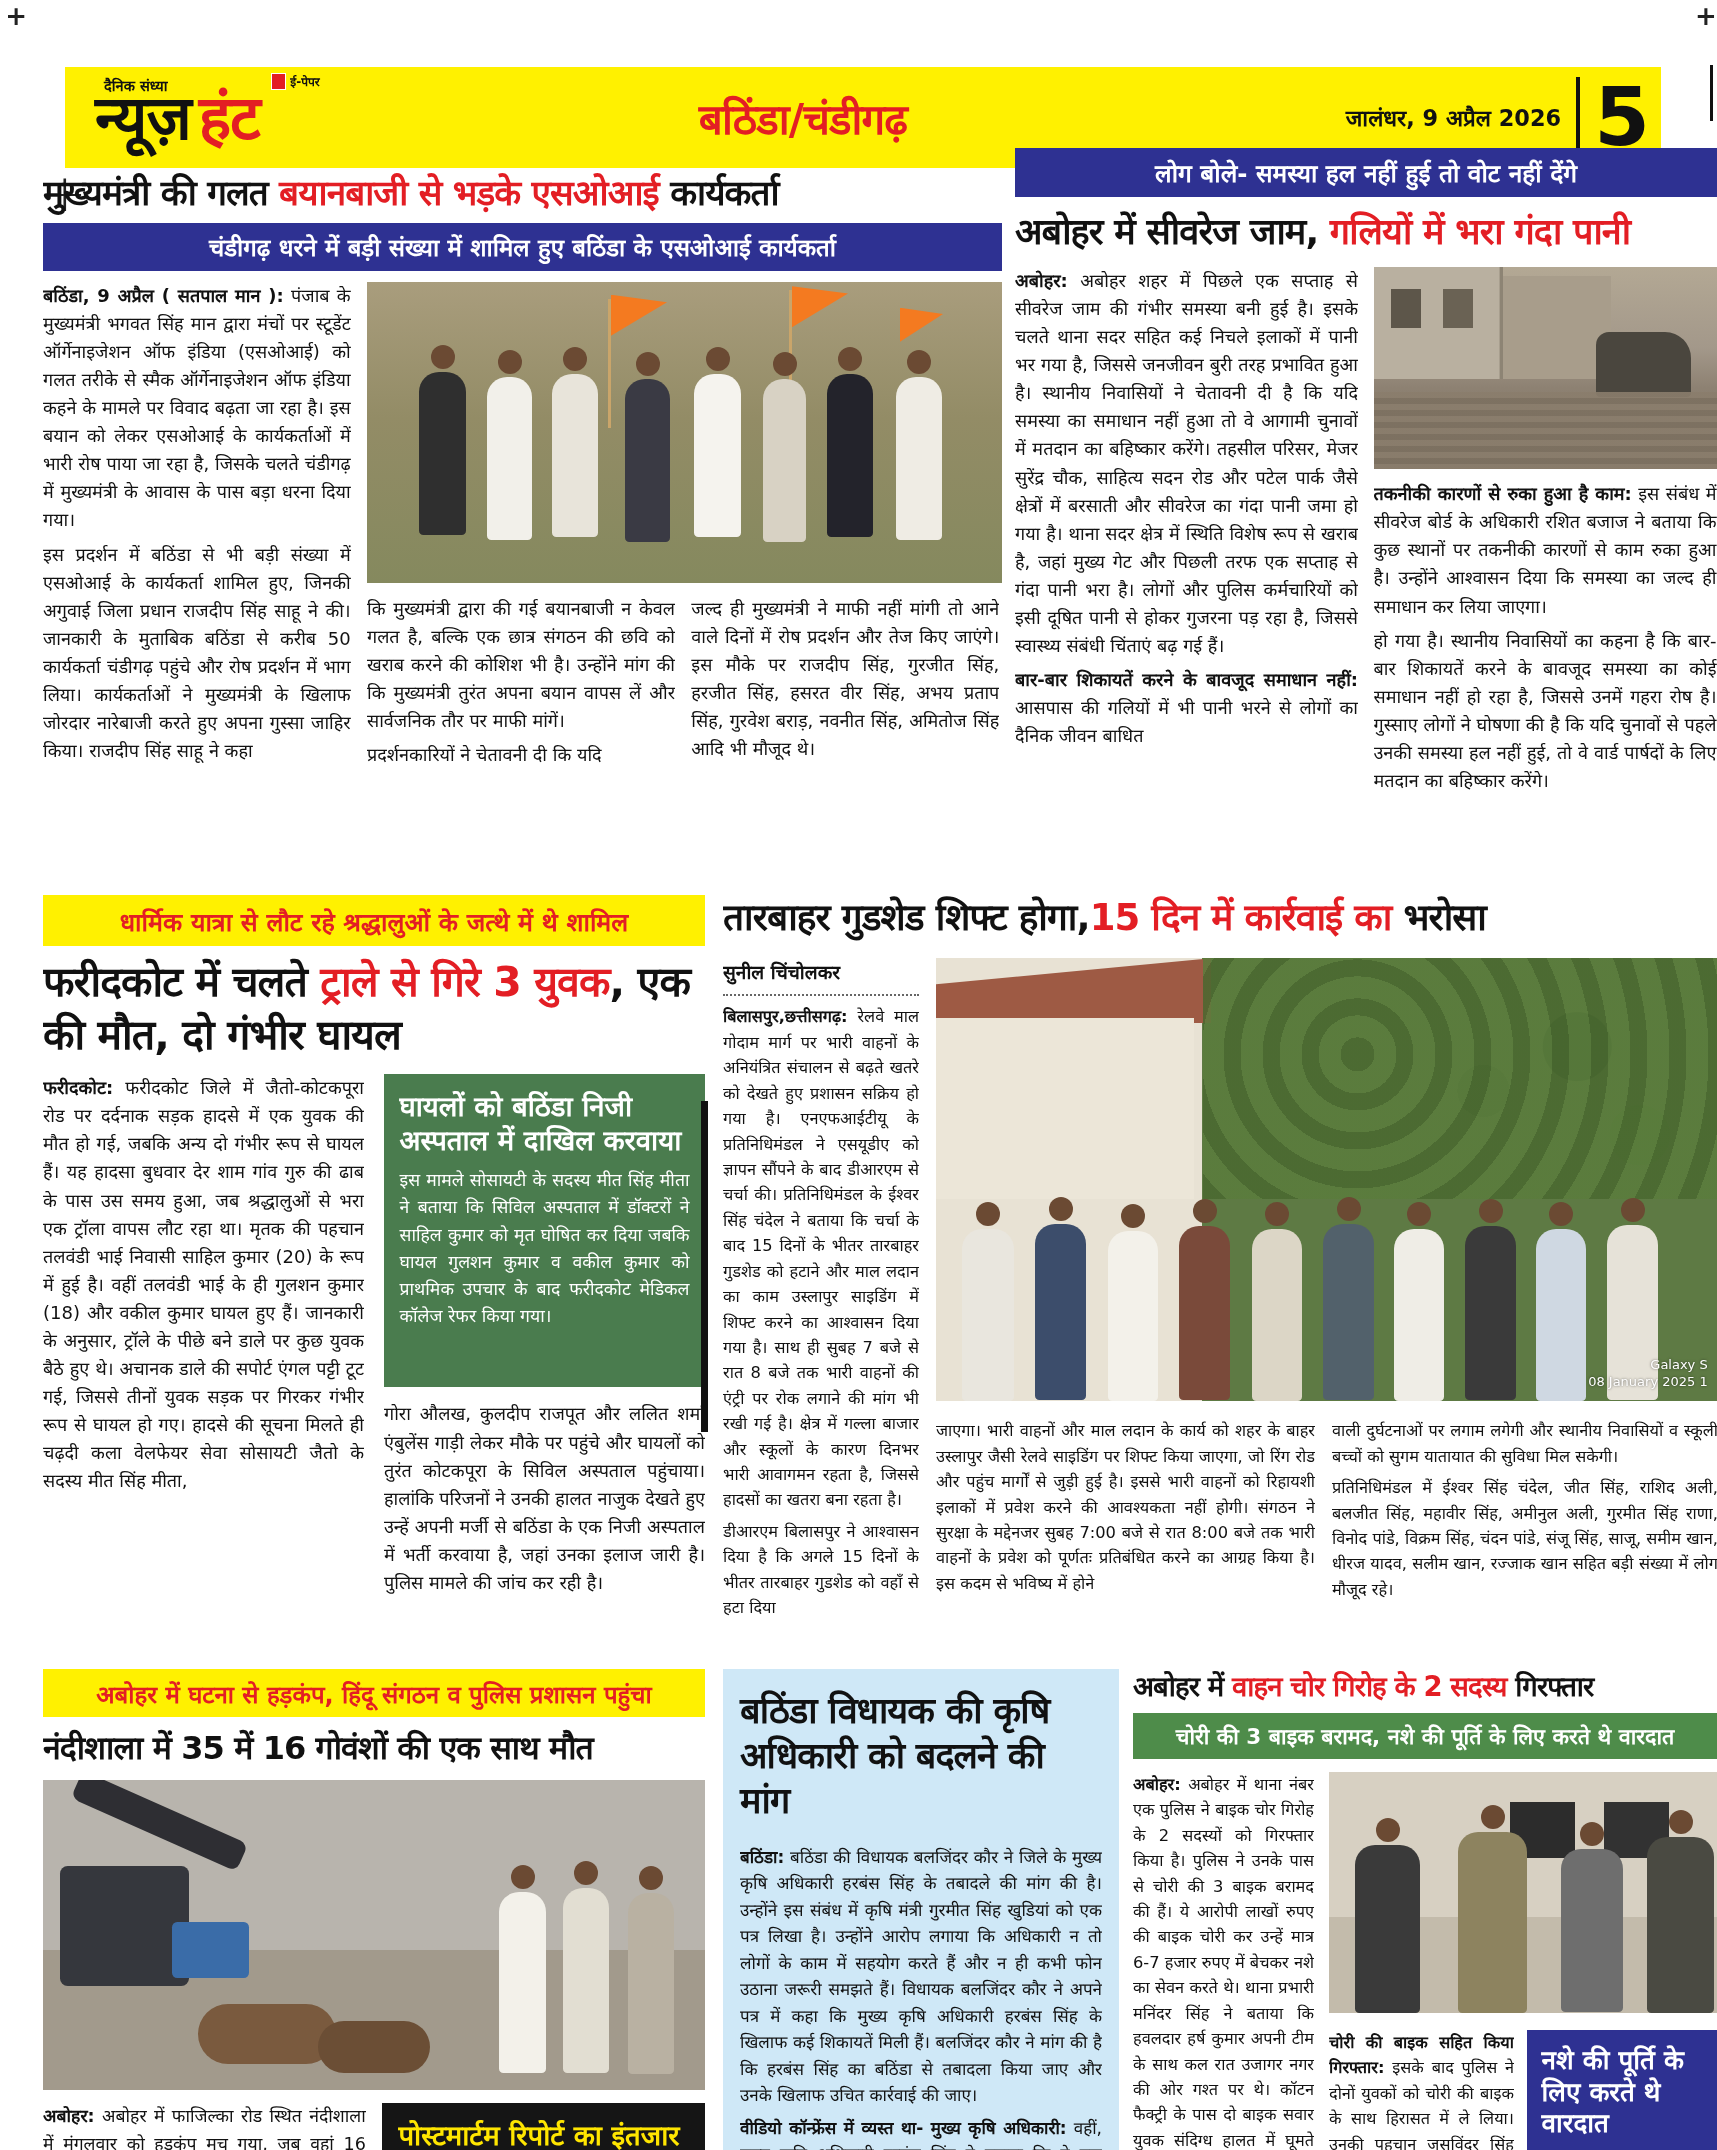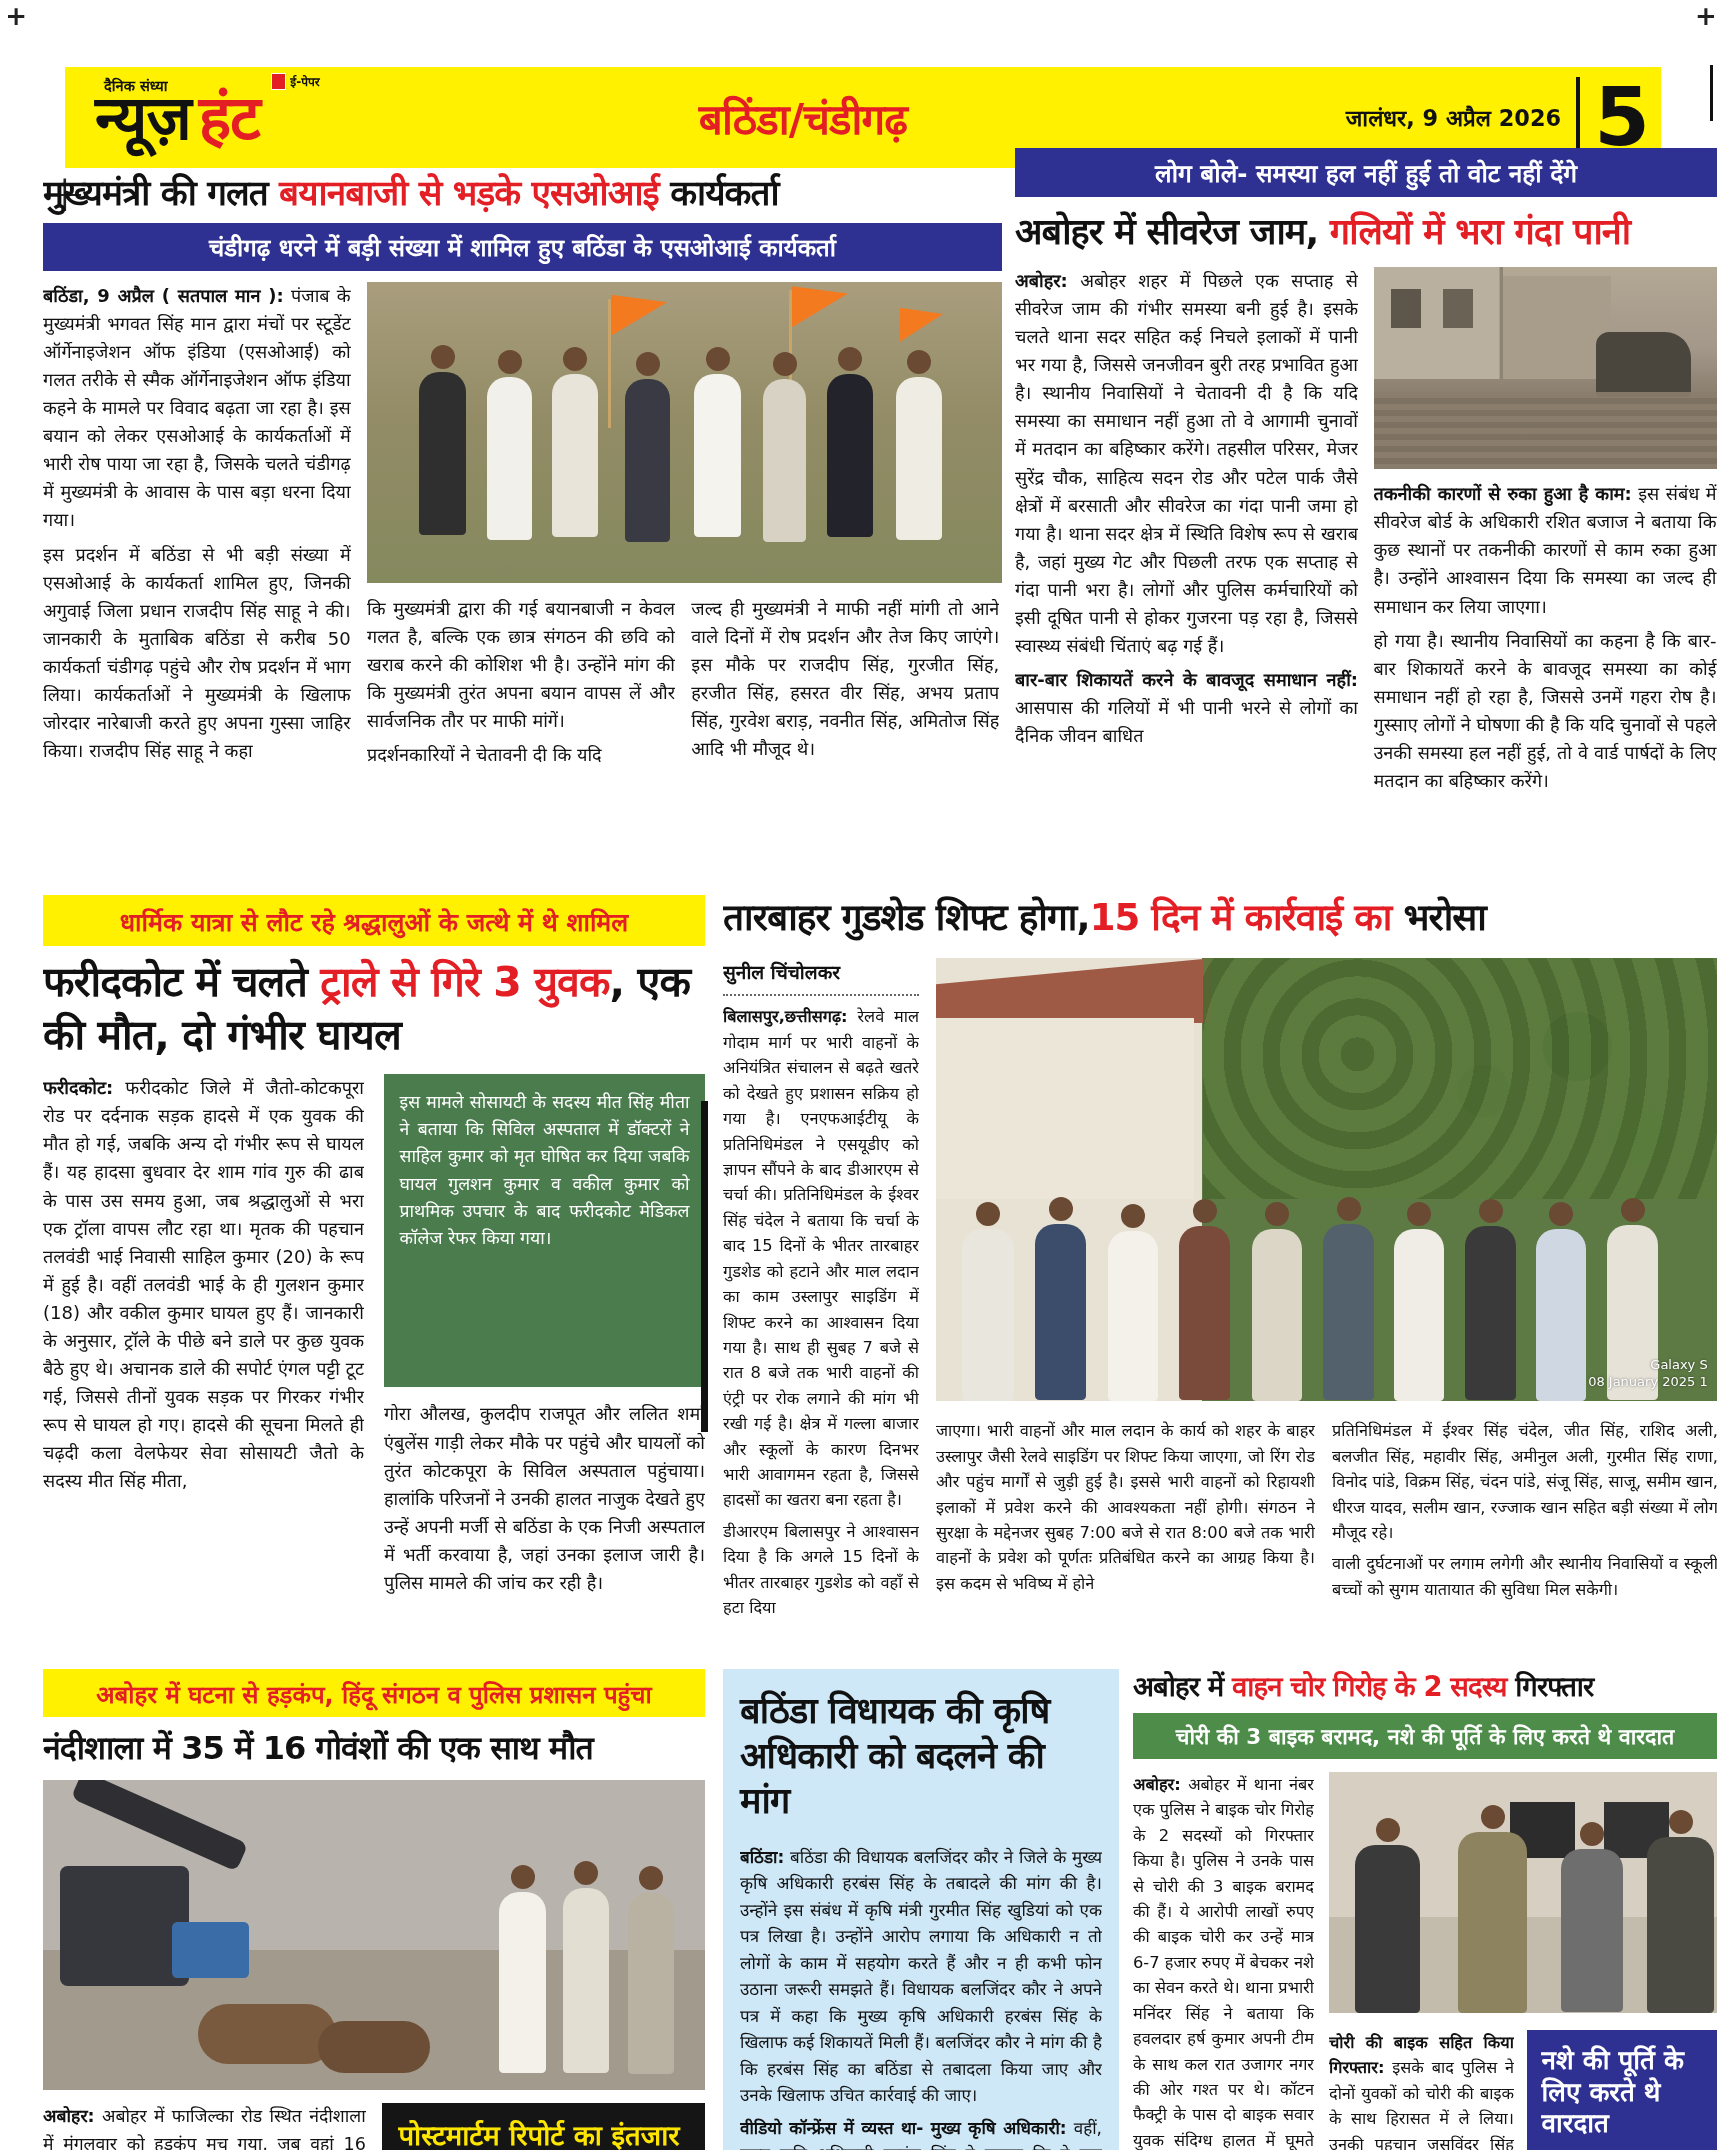--- a/index.html
+++ b/index.html
@@ -162,20 +162,21 @@
     </div>
     <div class="hl" style="font-size:41px;margin-top:10.3px;line-height:1.28;">
       <span>फरीदकोट में चलते </span><span class="red">ट्राले से गिरे 3 युवक</span><span>, एक की मौत, दो गंभीर घायल</span>
     </div>
     <div class="cols" style="margin-top:13px;gap:20px;">
       <div class="body" style="width:323px;height:551px;overflow:hidden;">
         <p><span class="lead">फरीदकोट:</span> <span>फरीदकोट जिले में जैतो-कोटकपूरा रोड पर दर्दनाक सड़क हादसे में एक युवक की मौत हो गई, जबकि अन्य दो गंभीर रूप से घायल हैं। यह हादसा बुधवार देर शाम गांव गुरु की ढाब के पास उस समय हुआ, जब श्रद्धालुओं से भरा एक ट्रॉला वापस लौट रहा था। मृतक की पहचान तलवंडी भाई निवासी साहिल कुमार (20) के रूप में हुई है। वहीं तलवंडी भाई के ही गुलशन कुमार (18) और वकील कुमार घायल हुए हैं। जानकारी के अनुसार, ट्रॉले के पीछे बने डाले पर कुछ युवक बैठे हुए थे। अचानक डाले की सपोर्ट एंगल पट्टी टूट गई, जिससे तीनों युवक सड़क पर गिरकर गंभीर रूप से घायल हो गए। हादसे की सूचना मिलते ही चढ़दी कला वेलफेयर सेवा सोसायटी जैतो के सदस्य मीत सिंह मीता,</span></p>
       </div>
       <div style="width:323px;">
         <div class="greenbox" style="height:284px;overflow:hidden;">
+          <div class="bt">घायलों को बठिंडा निजी अस्पताल में दाखिल करवाया</div>
           <div class="boxtxt">इस मामले सोसायटी के सदस्य मीत सिंह मीता ने बताया कि सिविल अस्पताल में डॉक्टरों ने साहिल कुमार को मृत घोषित कर दिया जबकि घायल गुलशन कुमार व वकील कुमार को प्राथमिक उपचार के बाद फरीदकोट मेडिकल कॉलेज रेफर किया गया।</div>
         </div>
         <div class="body" style="margin-top:13px;height:224px;overflow:hidden;">
           <p>गोरा औलख, कुलदीप राजपूत और ललित शर्मा एंबुलेंस गाड़ी लेकर मौके पर पहुंचे और घायलों को तुरंत कोटकपूरा के सिविल अस्पताल पहुंचाया। हालांकि परिजनों ने उनकी हालत नाजुक देखते हुए उन्हें अपनी मर्जी से बठिंडा के एक निजी अस्पताल में भर्ती करवाया है, जहां उनका इलाज जारी है। पुलिस मामले की जांच कर रही है।</p>
         </div>
       </div>
     </div>
   </div>
   <div class="vdiv" style="left:701px;top:1101px;width:6.9px;height:331px;"></div>
 
@@ -211,22 +212,22 @@
         </div>
         <div class="wm" style="right:10.3px;bottom:10.3px;">
           <div>Galaxy S</div>
           <div>08 January 2025 1</div>
         </div>
       </div>
       <div class="body" style="position:absolute;left:213px;top:460px;width:379px;height:224px;overflow:hidden;font-size:16.3px;">
         <p>जाएगा। भारी वाहनों और माल लदान के कार्य को शहर के बाहर उस्लापुर जैसी रेलवे साइडिंग पर शिफ्ट किया जाएगा, जो रिंग रोड और पहुंच मार्गों से जुड़ी हुई है। इससे भारी वाहनों को रिहायशी इलाकों में प्रवेश करने की आवश्यकता नहीं होगी। संगठन ने सुरक्षा के मद्देनजर सुबह 7:00 बजे से रात 8:00 बजे तक भारी वाहनों के प्रवेश को पूर्णतः प्रतिबंधित करने का आग्रह किया है। इस कदम से भविष्य में होने</p>
       </div>
       <div class="body" style="position:absolute;left:609px;top:460px;width:386px;height:224px;overflow:hidden;font-size:16.3px;">
+        <p>वाली दुर्घटनाओं पर लगाम लगेगी और स्थानीय निवासियों व स्कूली बच्चों को सुगम यातायात की सुविधा मिल सकेगी।</p>
         <p>प्रतिनिधिमंडल में ईश्वर सिंह चंदेल, जीत सिंह, राशिद अली, बलजीत सिंह, महावीर सिंह, अमीनुल अली, गुरमीत सिंह राणा, विनोद पांडे, विक्रम सिंह, चंदन पांडे, संजू सिंह, साजू, समीम खान, धीरज यादव, सलीम खान, रज्जाक खान सहित बड़ी संख्या में लोग मौजूद रहे।</p>
-        <p>वाली दुर्घटनाओं पर लगाम लगेगी और स्थानीय निवासियों व स्कूली बच्चों को सुगम यातायात की सुविधा मिल सकेगी।</p>
       </div>
     </div>
   </div>
 
   <div class="art" style="left:43px;top:1669px;width:662px;height:1062px;">
     <div class="strip yellow" style="height:48px;font-size:24px;">
       <span>अबोहर में घटना से हड़कंप, हिंदू संगठन व पुलिस प्रशासन पहुंचा</span>
     </div>
     <div class="hl nowrap" style="font-size:32px;margin-top:11.2px;">
       <span>नंदीशाला में 35 में 16 गोवंशों की एक साथ मौत</span>

